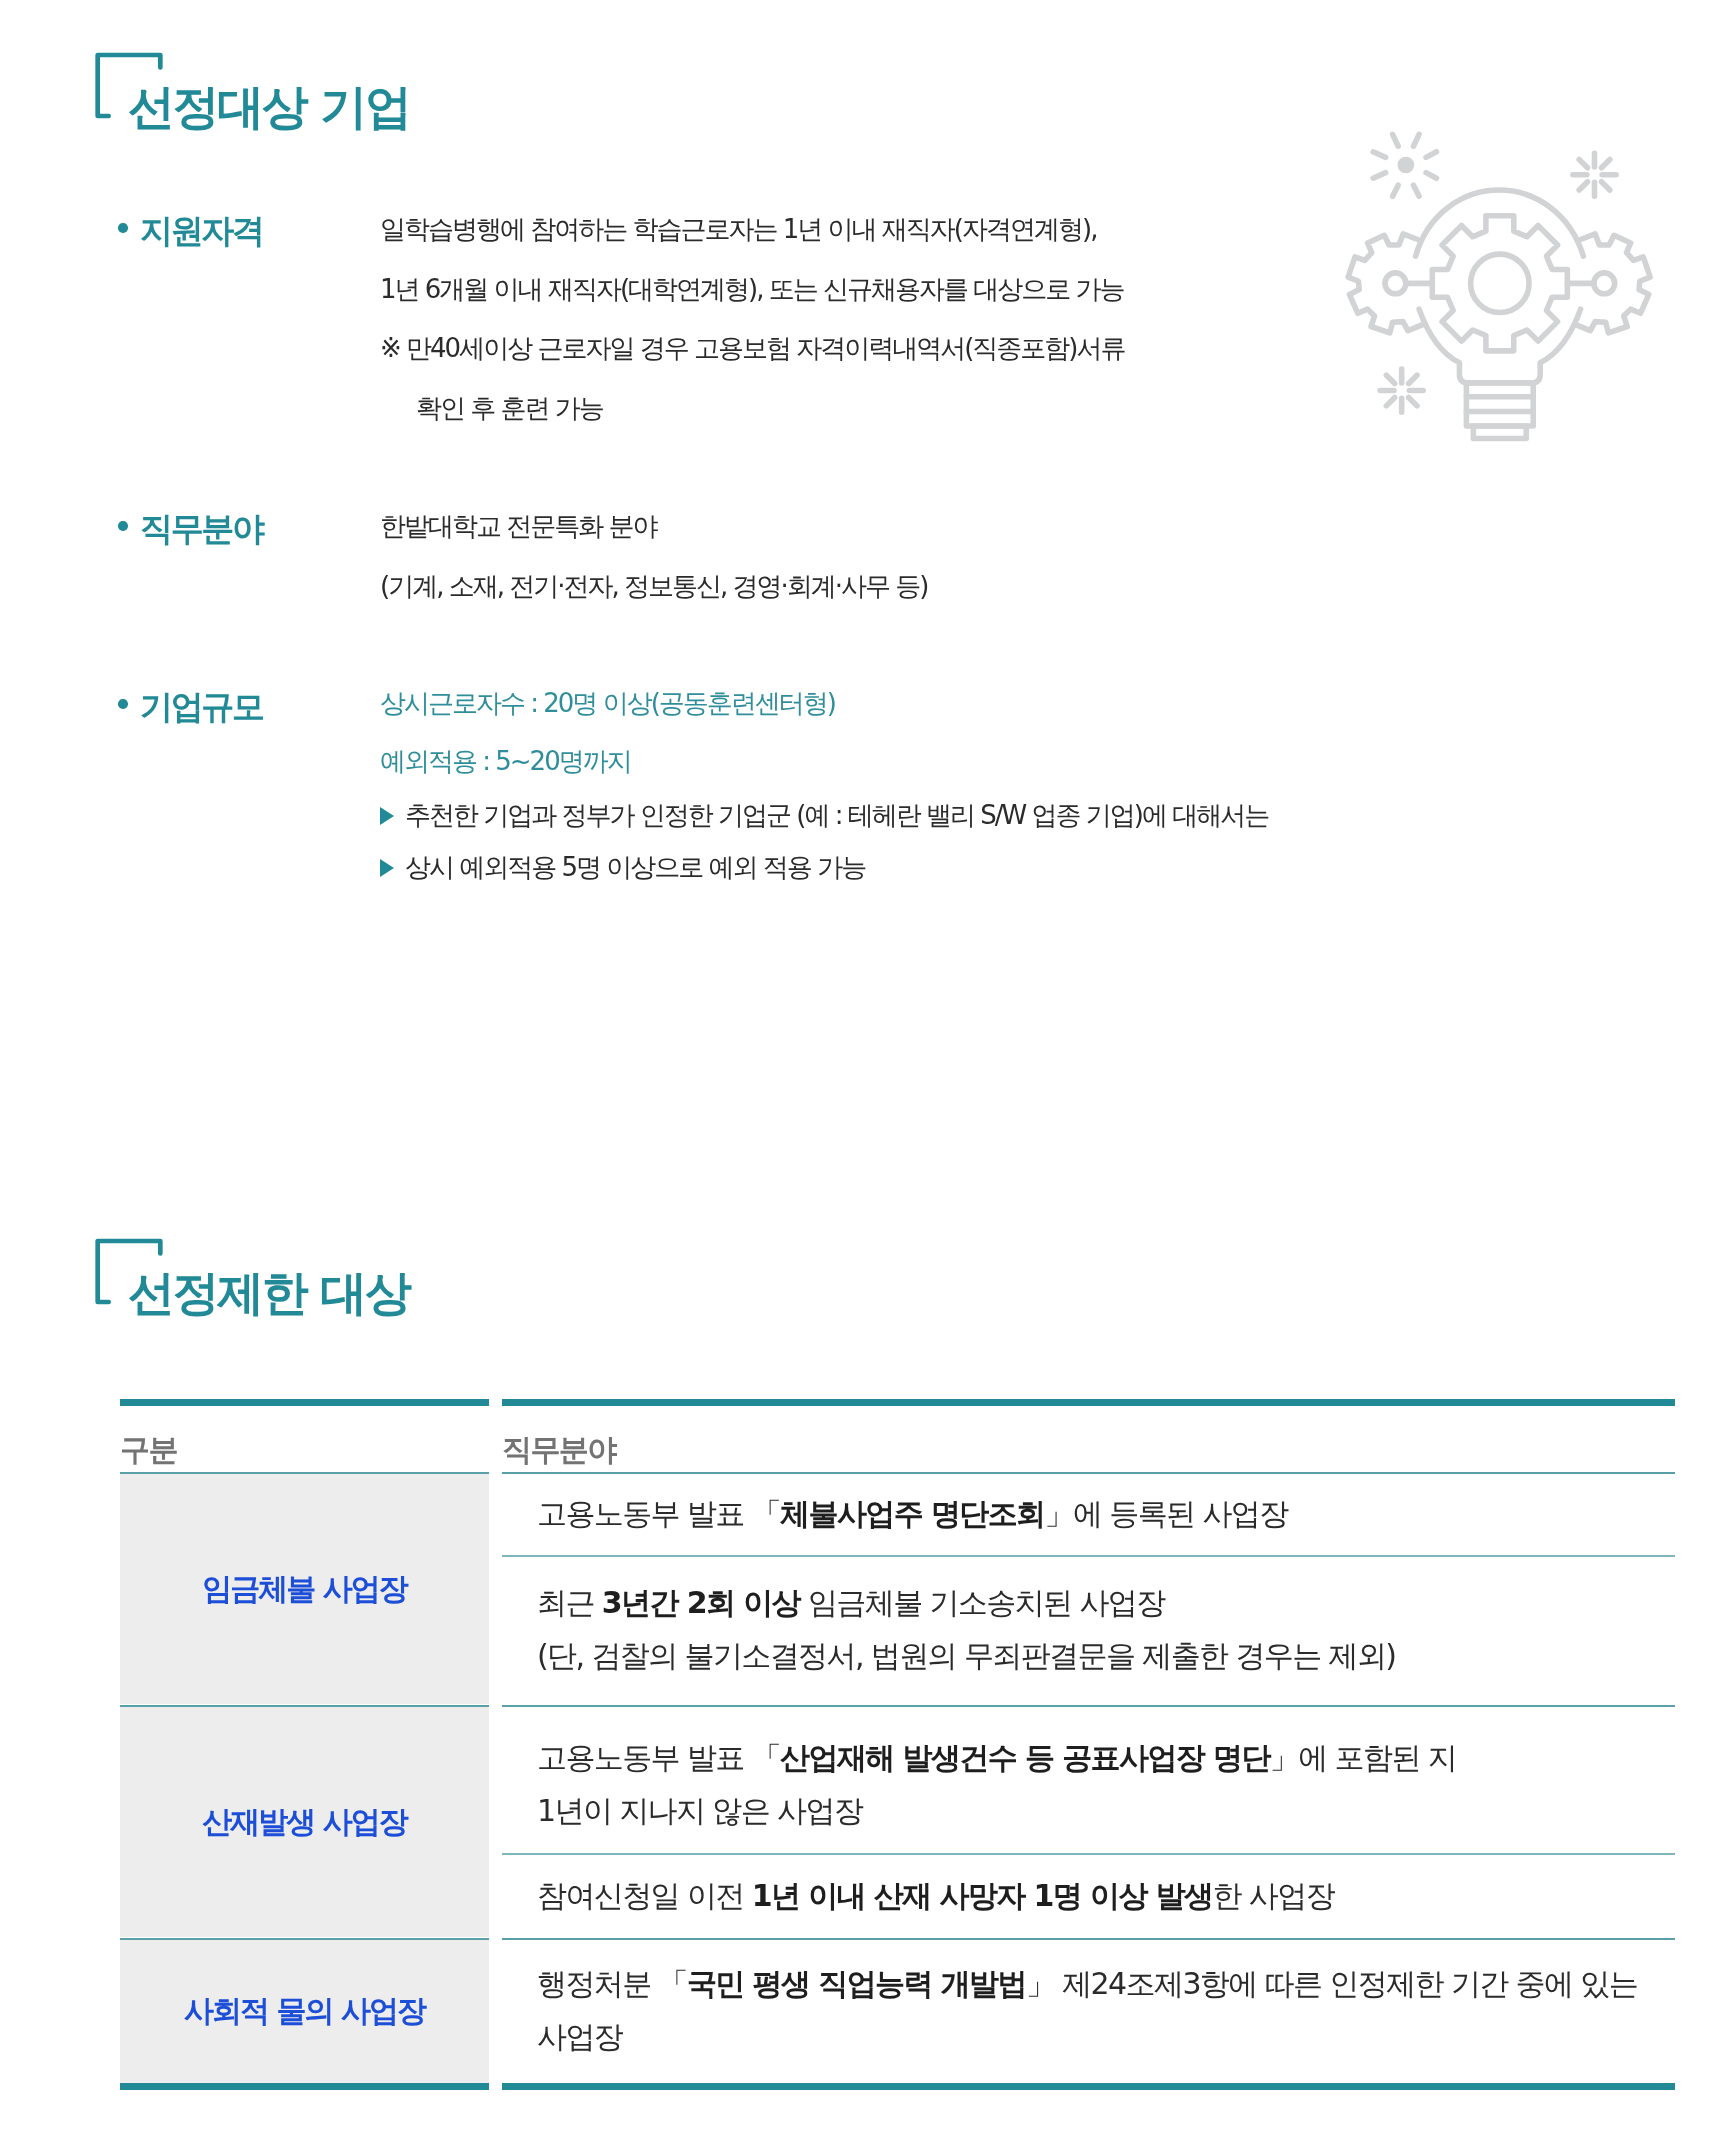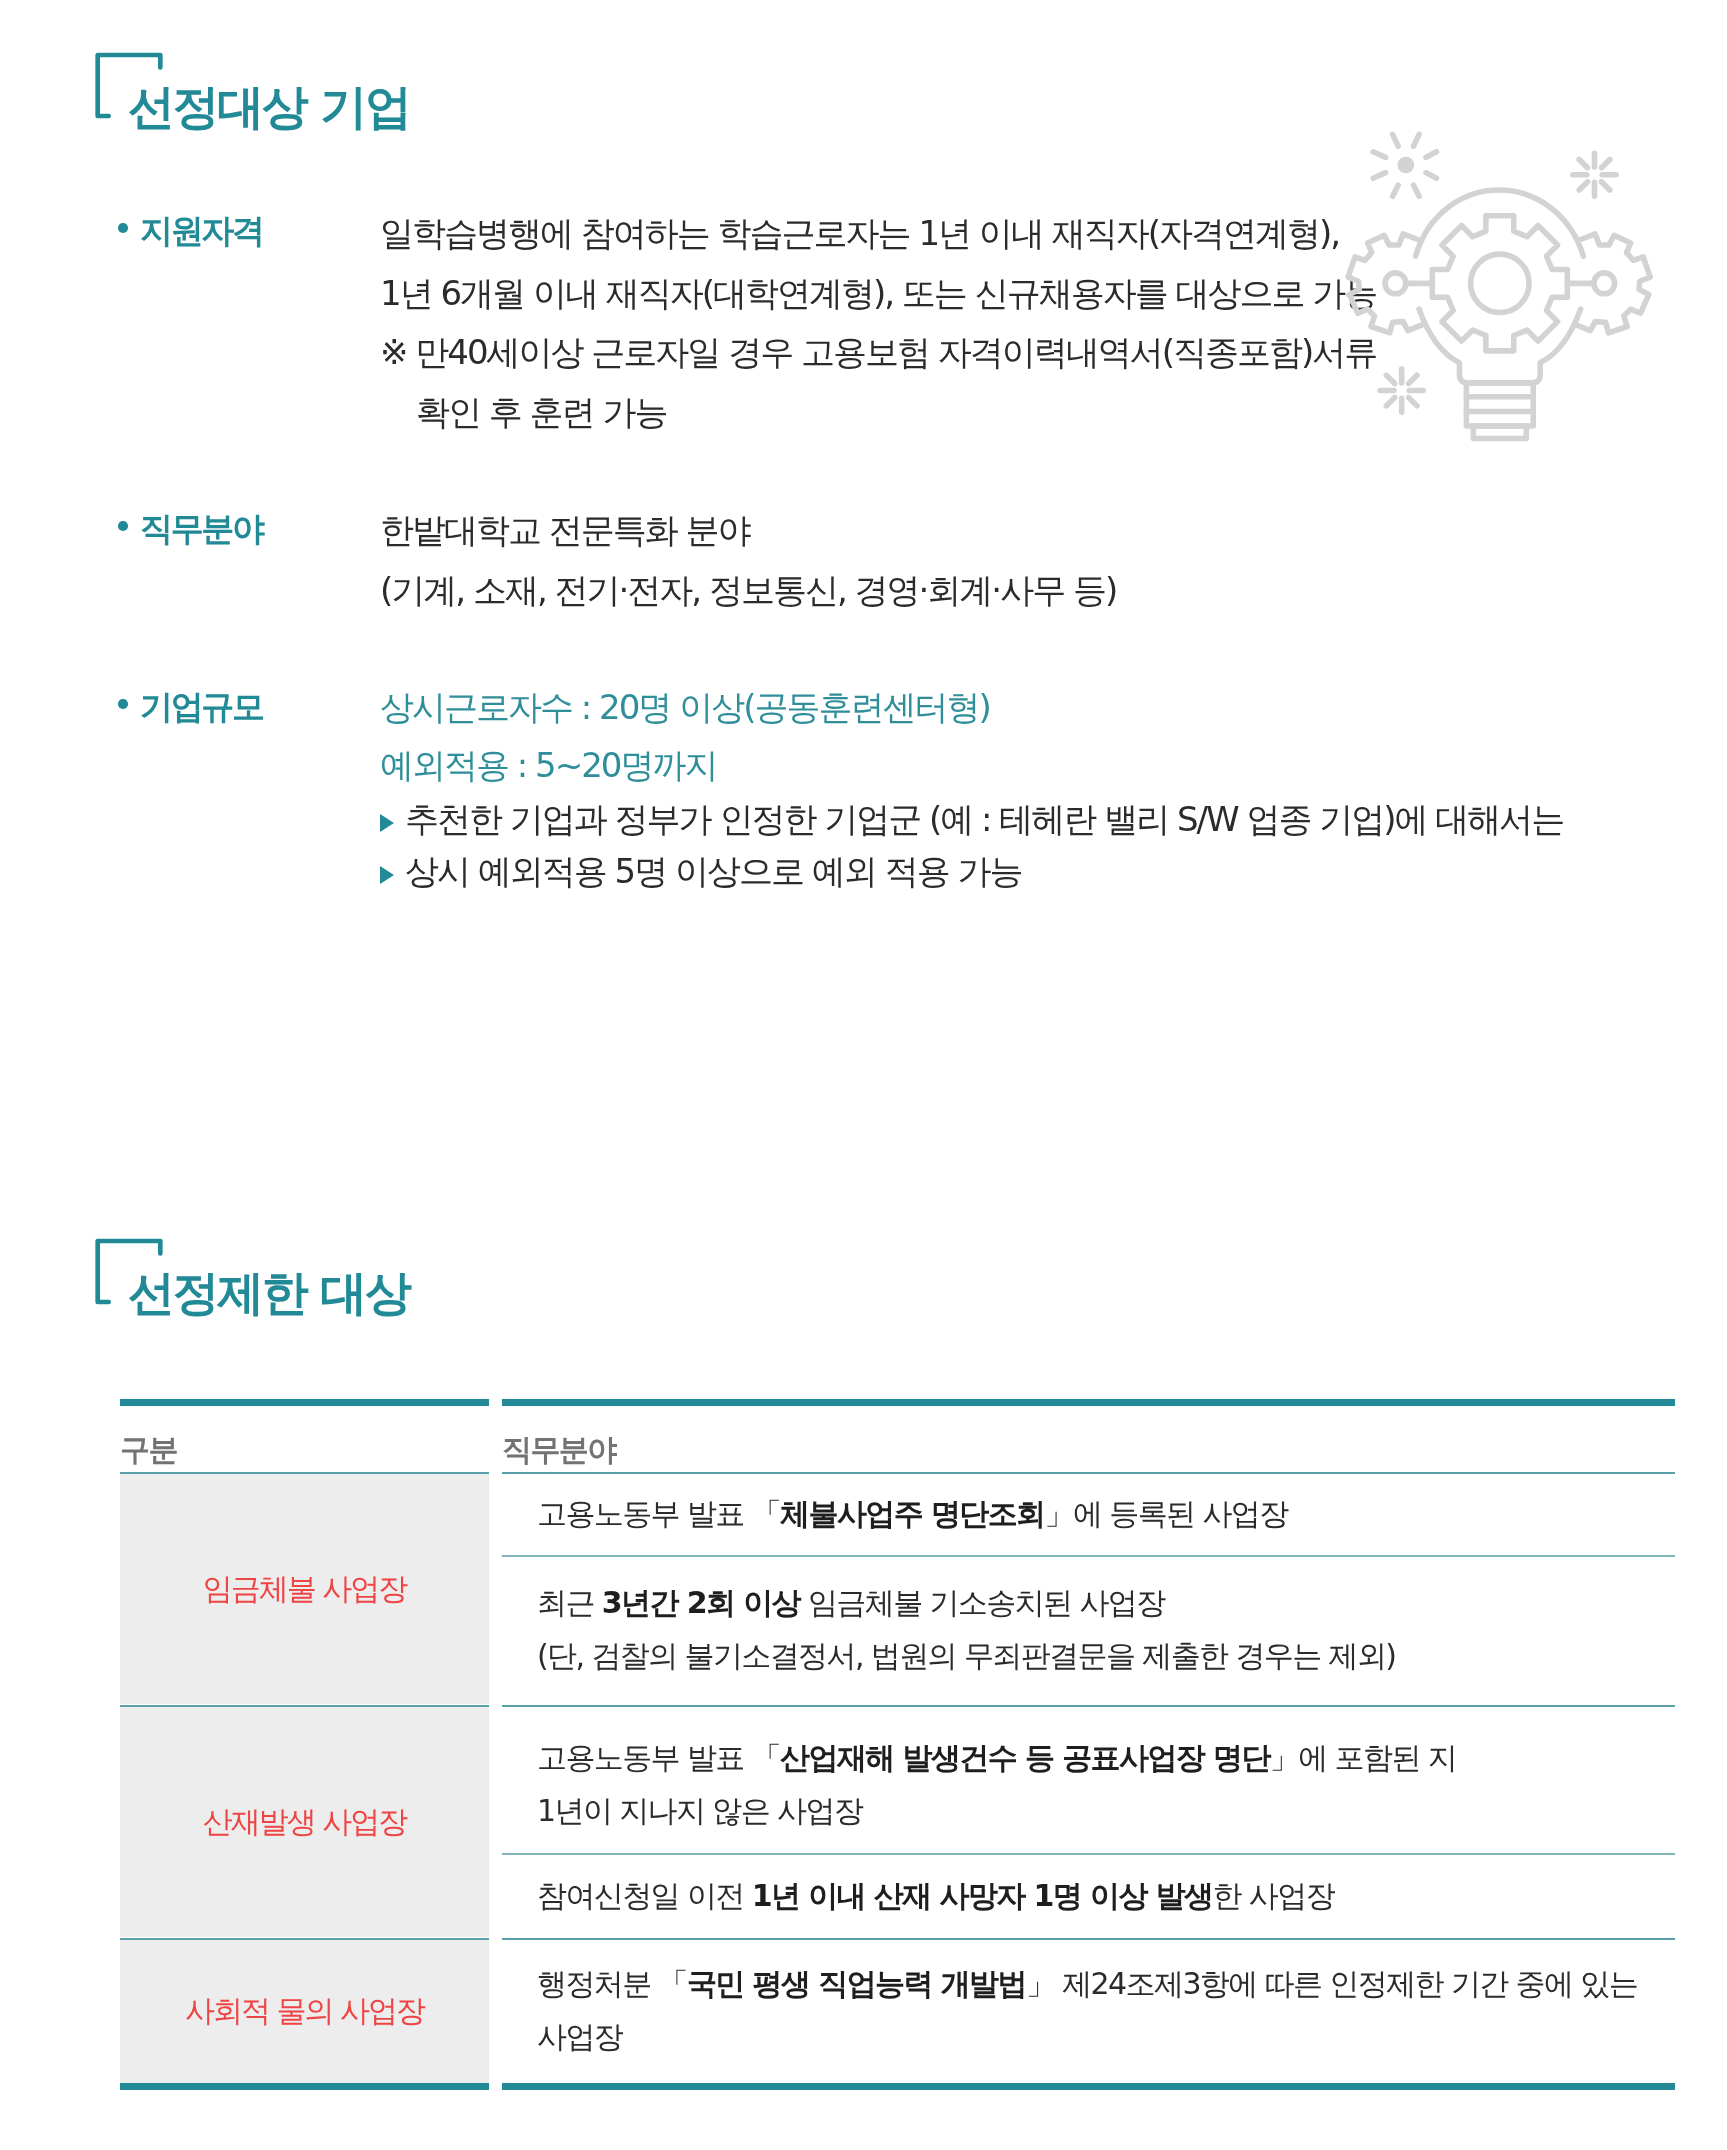--- a/index.html
+++ b/index.html
@@ -3,29 +3,29 @@
 <meta charset="utf-8">
 <style>
   html, body { margin:0; padding:0; background:#ffffff; }
   body { width:1728px; height:2151px; position:relative; overflow:hidden;
          font-family:"DejaVu Sans","Liberation Sans",sans-serif; color:#2b2b2b; }
   .bracket { position:absolute; width:68px; height:66px; }
   .bracket svg { display:block; }
   .sec-title { position:absolute; font-size:47px; font-weight:bold; color:#218a96; letter-spacing:-2.4px; white-space:nowrap; line-height:1; }
   .label { position:absolute; left:118px; font-size:33px; font-weight:bold; color:#218a96; letter-spacing:-2.4px; white-space:nowrap; line-height:1; }
   .label .dot { display:inline-block; width:9.5px; height:9.5px; border-radius:50%; background:#218a96; margin-right:12.6px; vertical-align:middle; position:relative; top:-4.7px; }
-  .line { position:absolute; left:380px; font-size:34px; color:#2b2b2b; letter-spacing:-2px; white-space:nowrap; line-height:1; }
+  .line { position:absolute; left:380px; font-size:26px; color:#2b2b2b; letter-spacing:-2px; white-space:nowrap; line-height:1; }
   .line.teal { color:#2f8e9a; }
   .line .tri { display:inline-block; width:0; height:0; border-top:9.5px solid transparent; border-bottom:9.5px solid transparent; border-left:14px solid #218a96; margin-right:11px; position:relative; top:0.8px; }
   .icon-wrap { position:absolute; left:1323px; top:110px; width:362px; height:362px; }
   .rule { position:absolute; height:7px; background:#218a96; }
   .thin { position:absolute; height:2.4px; background:#5aa0a8; }
   .cellbg { position:absolute; background:#ededed; }
   .th { position:absolute; font-size:30px; font-weight:bold; color:#737373; letter-spacing:-1.6px; text-align:left; line-height:1; }
-  .cat { position:absolute; font-size:30px; font-weight:normal; color:#ef4444; letter-spacing:-2px; text-align:center; line-height:1; }
+  .cat { position:absolute; font-size:30px; font-weight:bold; color:#1d4ed8; letter-spacing:-2px; text-align:center; line-height:1; }
   .det { position:absolute; left:537px; font-size:30px; color:#2b2b2b; letter-spacing:-1.6px; white-space:nowrap; line-height:1; }
   .det b { font-weight:bold; color:#1e1e1e; }
 </style>
 </head>
 <body>
 
 <div class="bracket" style="left:93px;top:50px;">
   <svg width="72" height="71" viewBox="0 0 92 90">
     <path d="M20 84 H6 V6 H86 V22" fill="none" stroke="#218a96" stroke-width="6" stroke-linecap="round" stroke-linejoin="round"></path>
   </svg>

